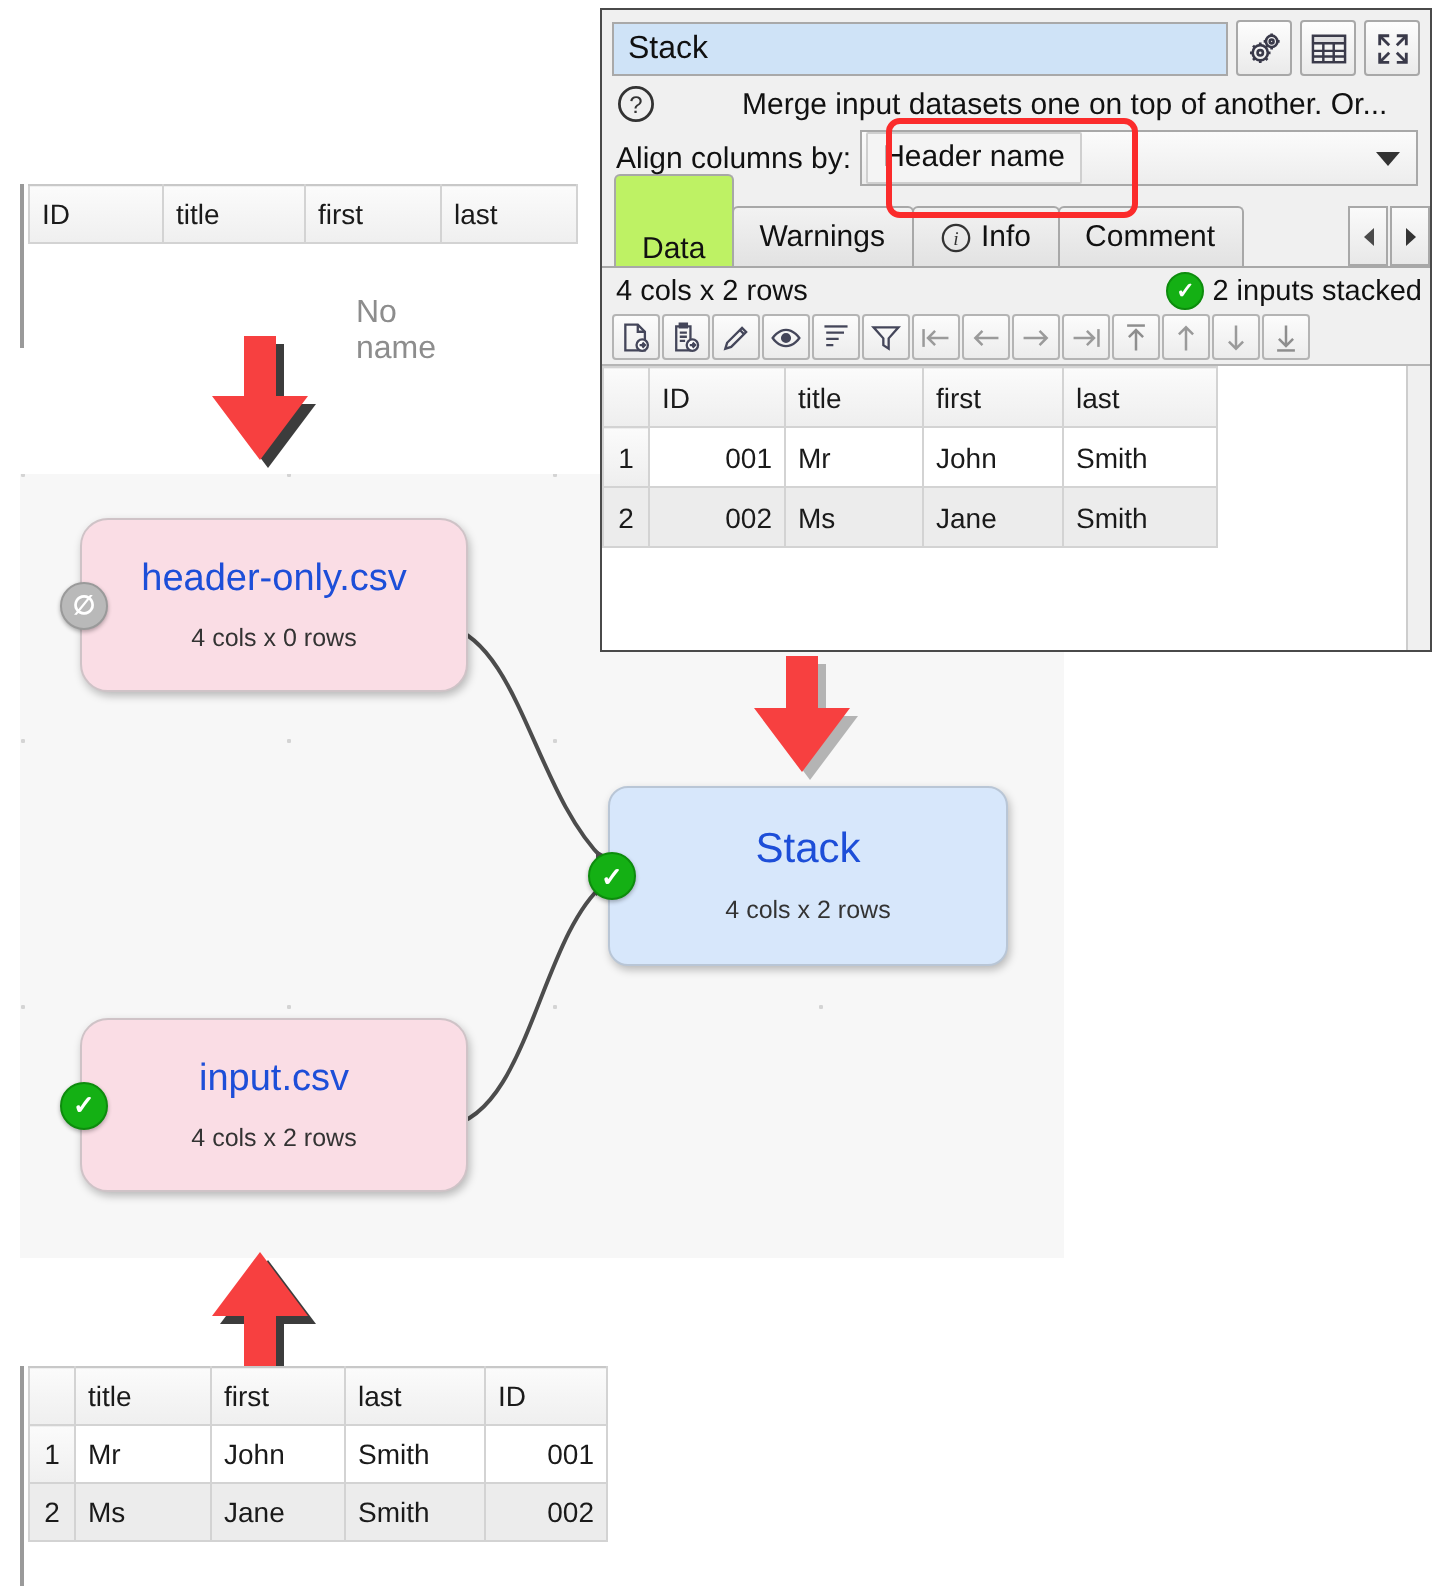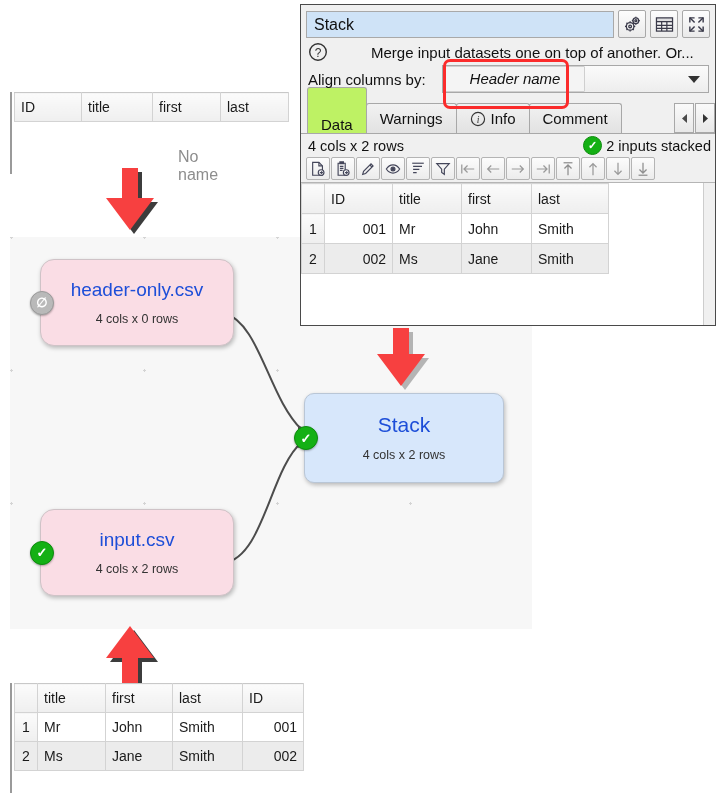--- a/index.html
+++ b/index.html
@@ -83,34 +83,33 @@
     white-space:nowrap;overflow:hidden;
   }
   .tbtn{
     width:28px;height:28px;box-sizing:border-box;
     background:linear-gradient(#fdfdfd,#eaeaea);
     border:1px solid #a8a8a8;border-radius:2px;
     display:flex;align-items:center;justify-content:center;
   }
   .desc{padding:2px 6px 1px 7px;gap:7px;}
   .desc-text{font-size:15px;color:#111;white-space:nowrap;overflow:hidden;margin-left:36px;}
-  .alignrow{padding:2px 6px 6px 7px;gap:16px;position:relative;}
+  .alignrow{padding:2px 6px 6px 7px;gap:4px;position:relative;}
   .align-label{font-size:15px;color:#111;white-space:nowrap;}
   .combo{
     flex:1;height:28px;box-sizing:border-box;
     background:linear-gradient(#fbfbfb,#ededed);
     border:1px solid #a8a8a8;
     display:flex;align-items:center;justify-content:space-between;
     padding:0 8px 0 0;font-size:15px;color:#111;
   }
   .combo-val{
     background:#f4f4f4;border:1px solid #cfcfcf;
-    margin:2px 0 2px 2px;padding:2px 24px;height:20px;line-height:20px;
+    margin:2px 0 2px 2px;padding:2px 8px;height:20px;line-height:20px;
     border-radius:1px;
-    font-style:italic;
   }
   .combo-arrow{width:0;height:0;border-left:6px solid transparent;
     border-right:6px solid transparent;border-top:7px solid #333;}
   .redbox{
     position:absolute;left:142px;top:-4px;width:120px;height:44px;
     border:3px solid #fb2b2b;border-radius:7px;pointer-events:none;
   }
 
   
   .tabs{display:flex;align-items:flex-end;height:34px;

